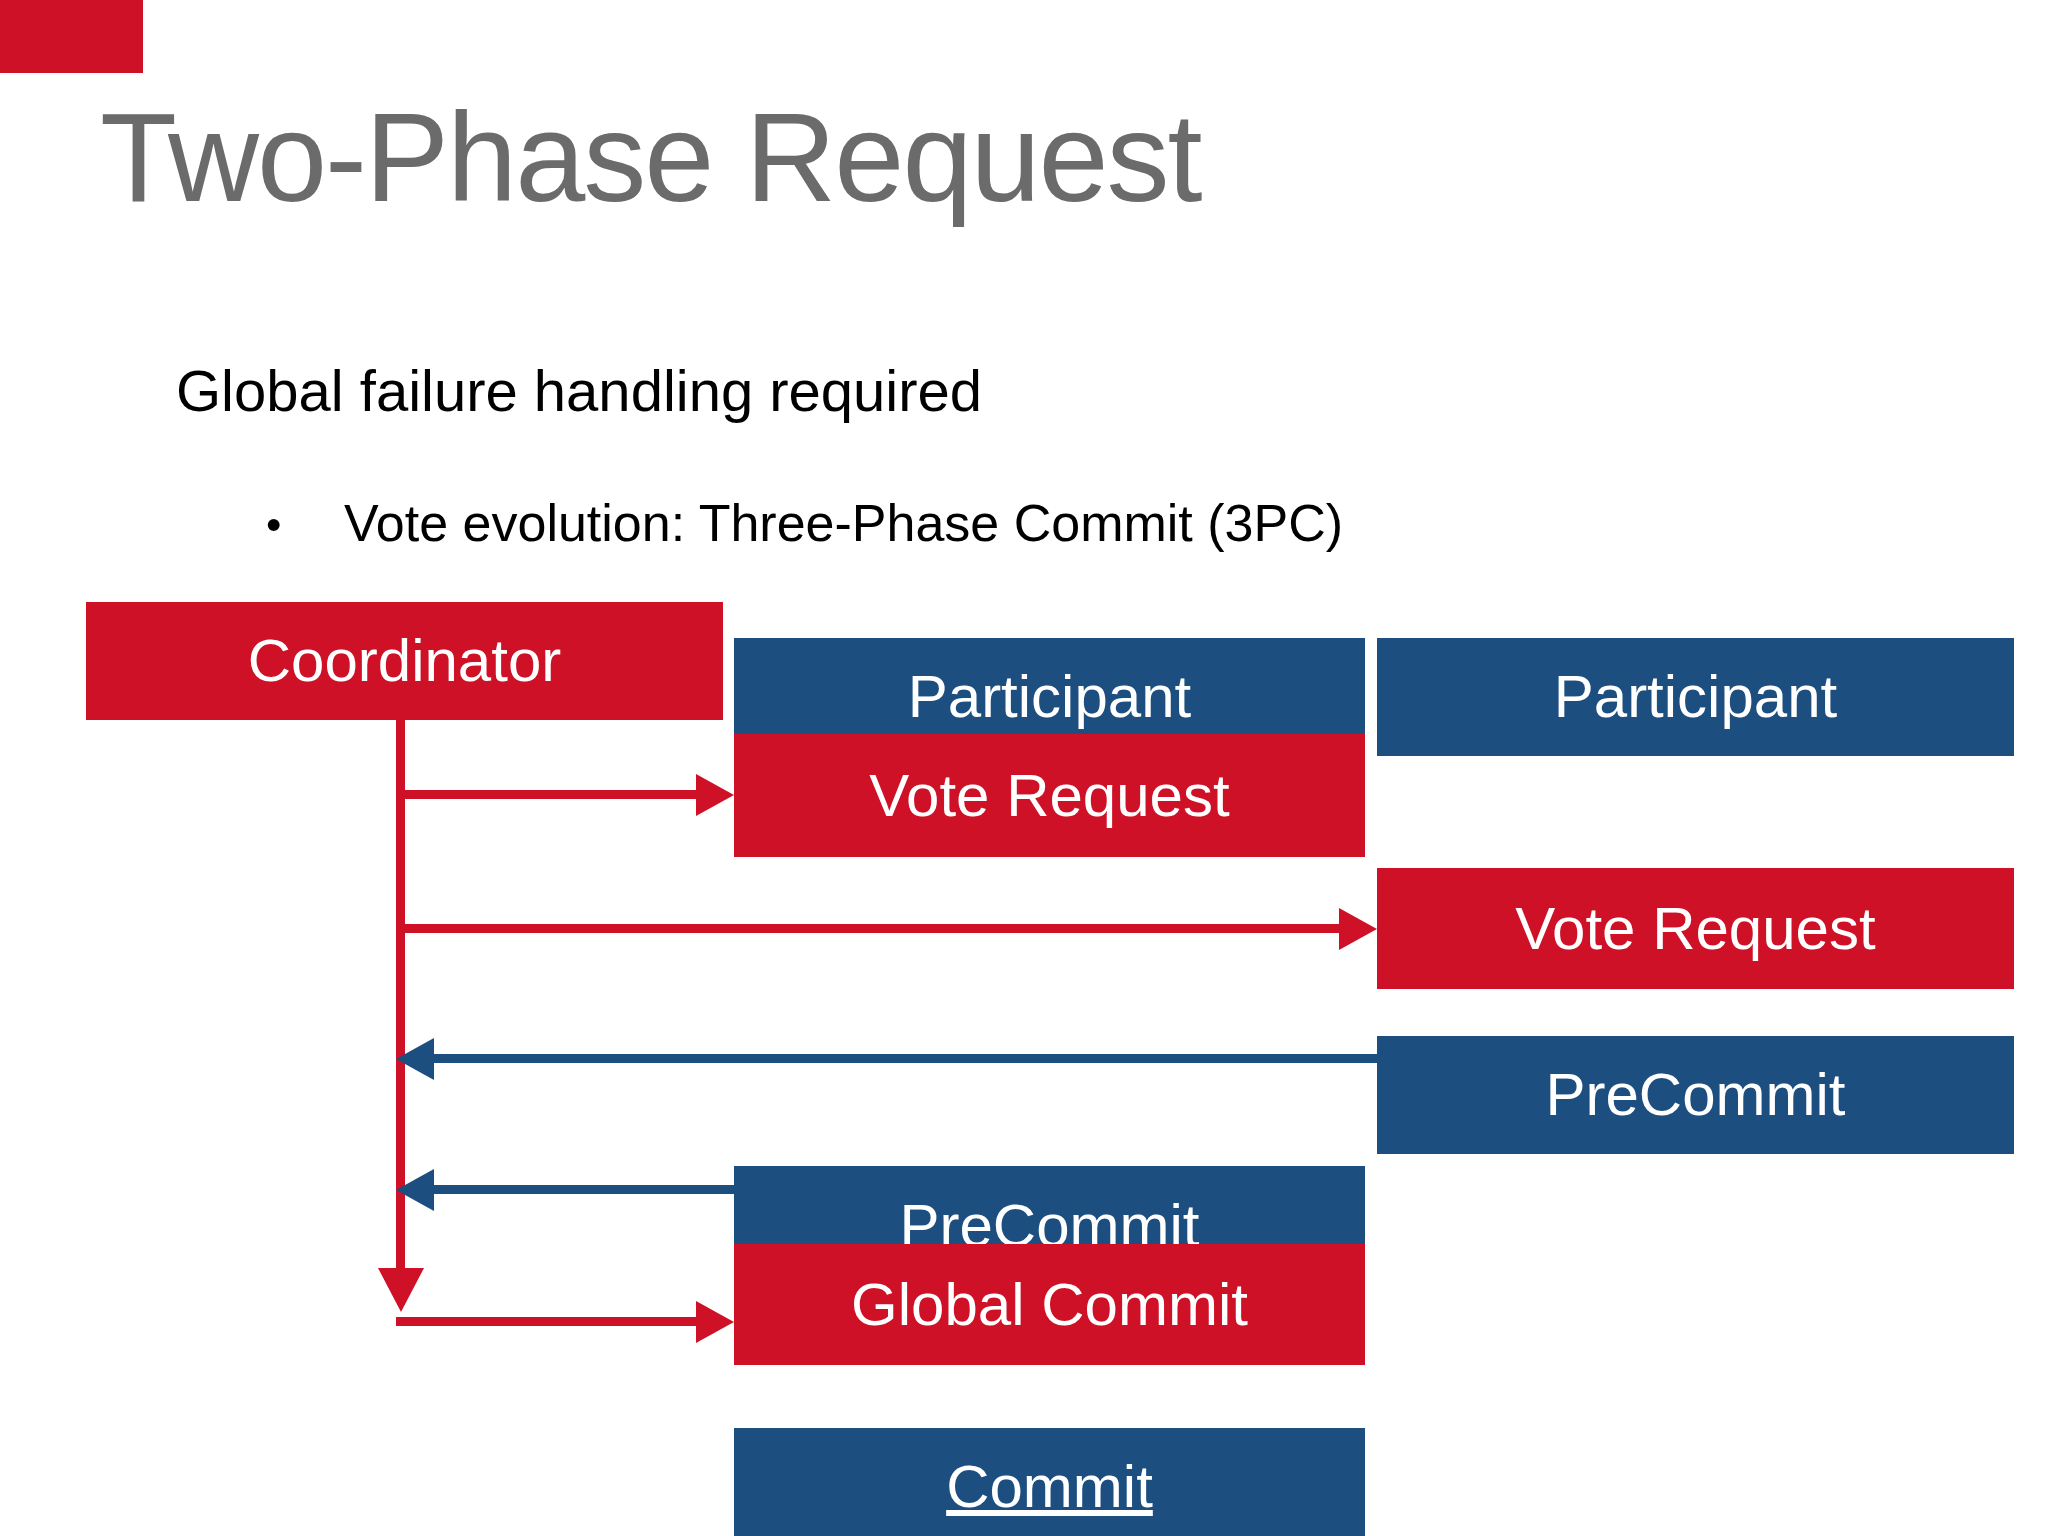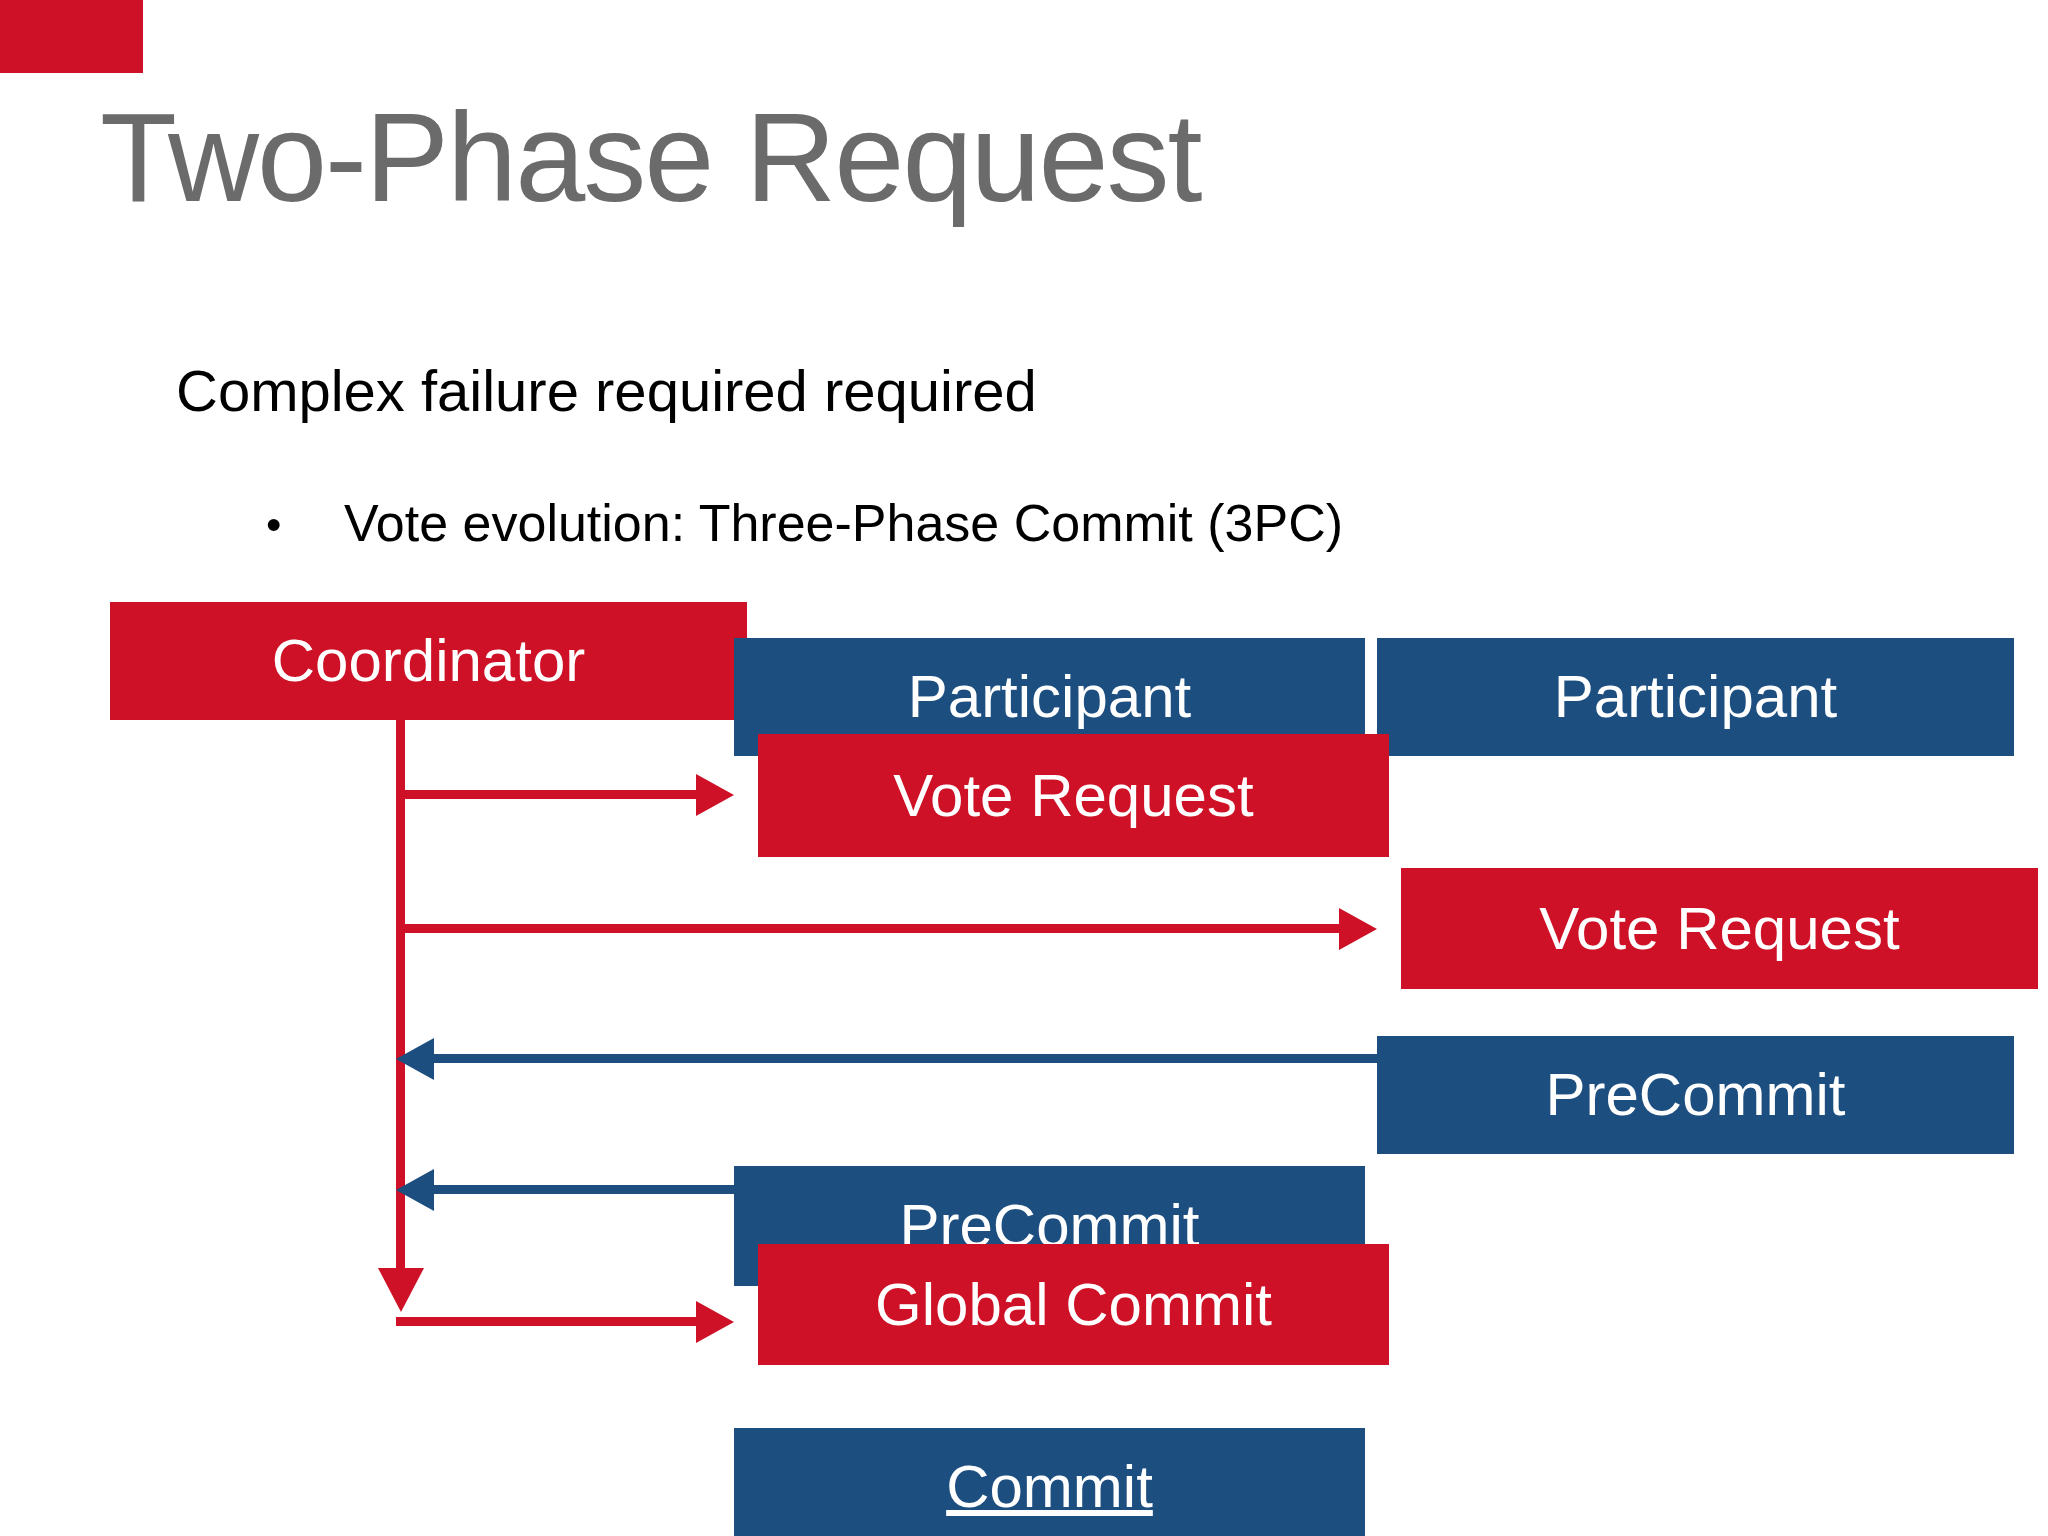--- a/index.html
+++ b/index.html
@@ -21,21 +21,21 @@
 
   
   .slide-title{left:100px;top:86px;font-size:126px;line-height:1.15;letter-spacing:-2px;color:var(--title-gray);white-space:nowrap;}
   .subtitle{left:176px;top:356px;font-size:58px;line-height:1.2;color:var(--ink);white-space:nowrap;}
   .bullet-marker{left:266px;top:500px;font-size:44px;color:var(--ink);}
   .bullet-text{left:344px;top:492px;font-size:52px;line-height:1.2;color:var(--ink);white-space:nowrap;}
 
   
   .dbox{display:flex;align-items:center;justify-content:center;color:var(--box-text);
         font-size:60px;line-height:1;white-space:nowrap;}
-  .dbox.red{background:var(--red);margin-left:24px;}
+  .dbox.red{background:var(--red);}
   .dbox.blue{background:var(--blue);margin-top:36px;}
 
   
   .c1{left:86px;width:637px;}
   .c2{left:734px;width:631px;}
   .c3{left:1377px;width:637px;}
   
   .r1{top:602px;height:118px;}
   .r2{top:734px;height:123px;}
   .r3{top:868px;height:121px;}
@@ -58,21 +58,21 @@
   .head-right.red{border-left:38px solid var(--red);}
   .head-left{width:0;height:0;border-top:21px solid transparent;border-bottom:21px solid transparent;}
   .head-left.blue{border-right:38px solid var(--blue);}
 </style>
 </head>
 <body>
 
 <div class="abs corner-tab"></div>
 
 <div class="abs slide-title">Two-Phase Request</div>
-<div class="abs subtitle">Complex failure required required</div>
+<div class="abs subtitle">Global failure handling required</div>
 <div class="abs bullet-marker">•</div>
 <div class="abs bullet-text">Vote evolution: Three-Phase Commit (3PC)</div>
 
 <div class="abs dbox red c1 r1">Coordinator</div>
 <div class="abs dbox blue c2 r1">Participant</div>
 <div class="abs dbox blue c3 r1">Participant</div>
 
 <div class="abs dbox red c2 r2">Vote Request</div>
 <div class="abs dbox red c3 r3">Vote Request</div>
 <div class="abs dbox blue c3 r4">PreCommit</div>

